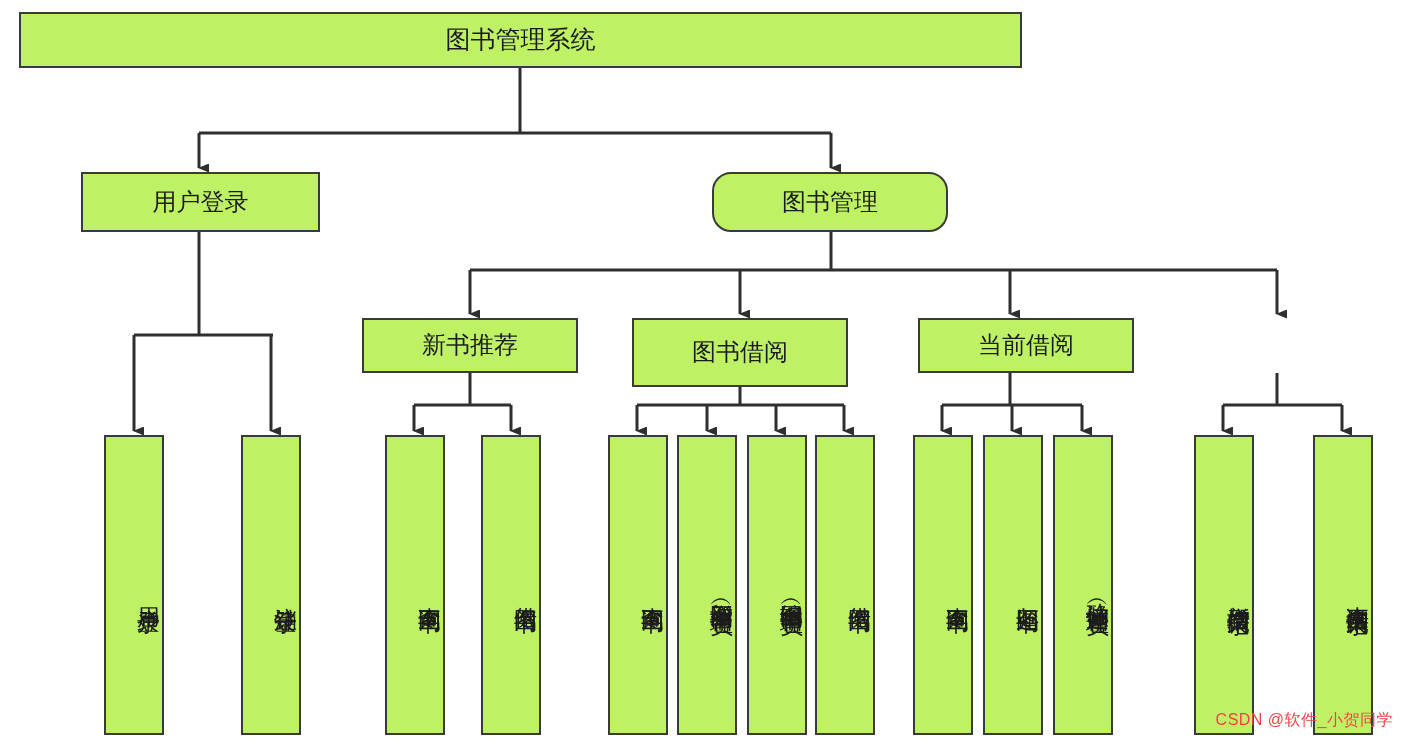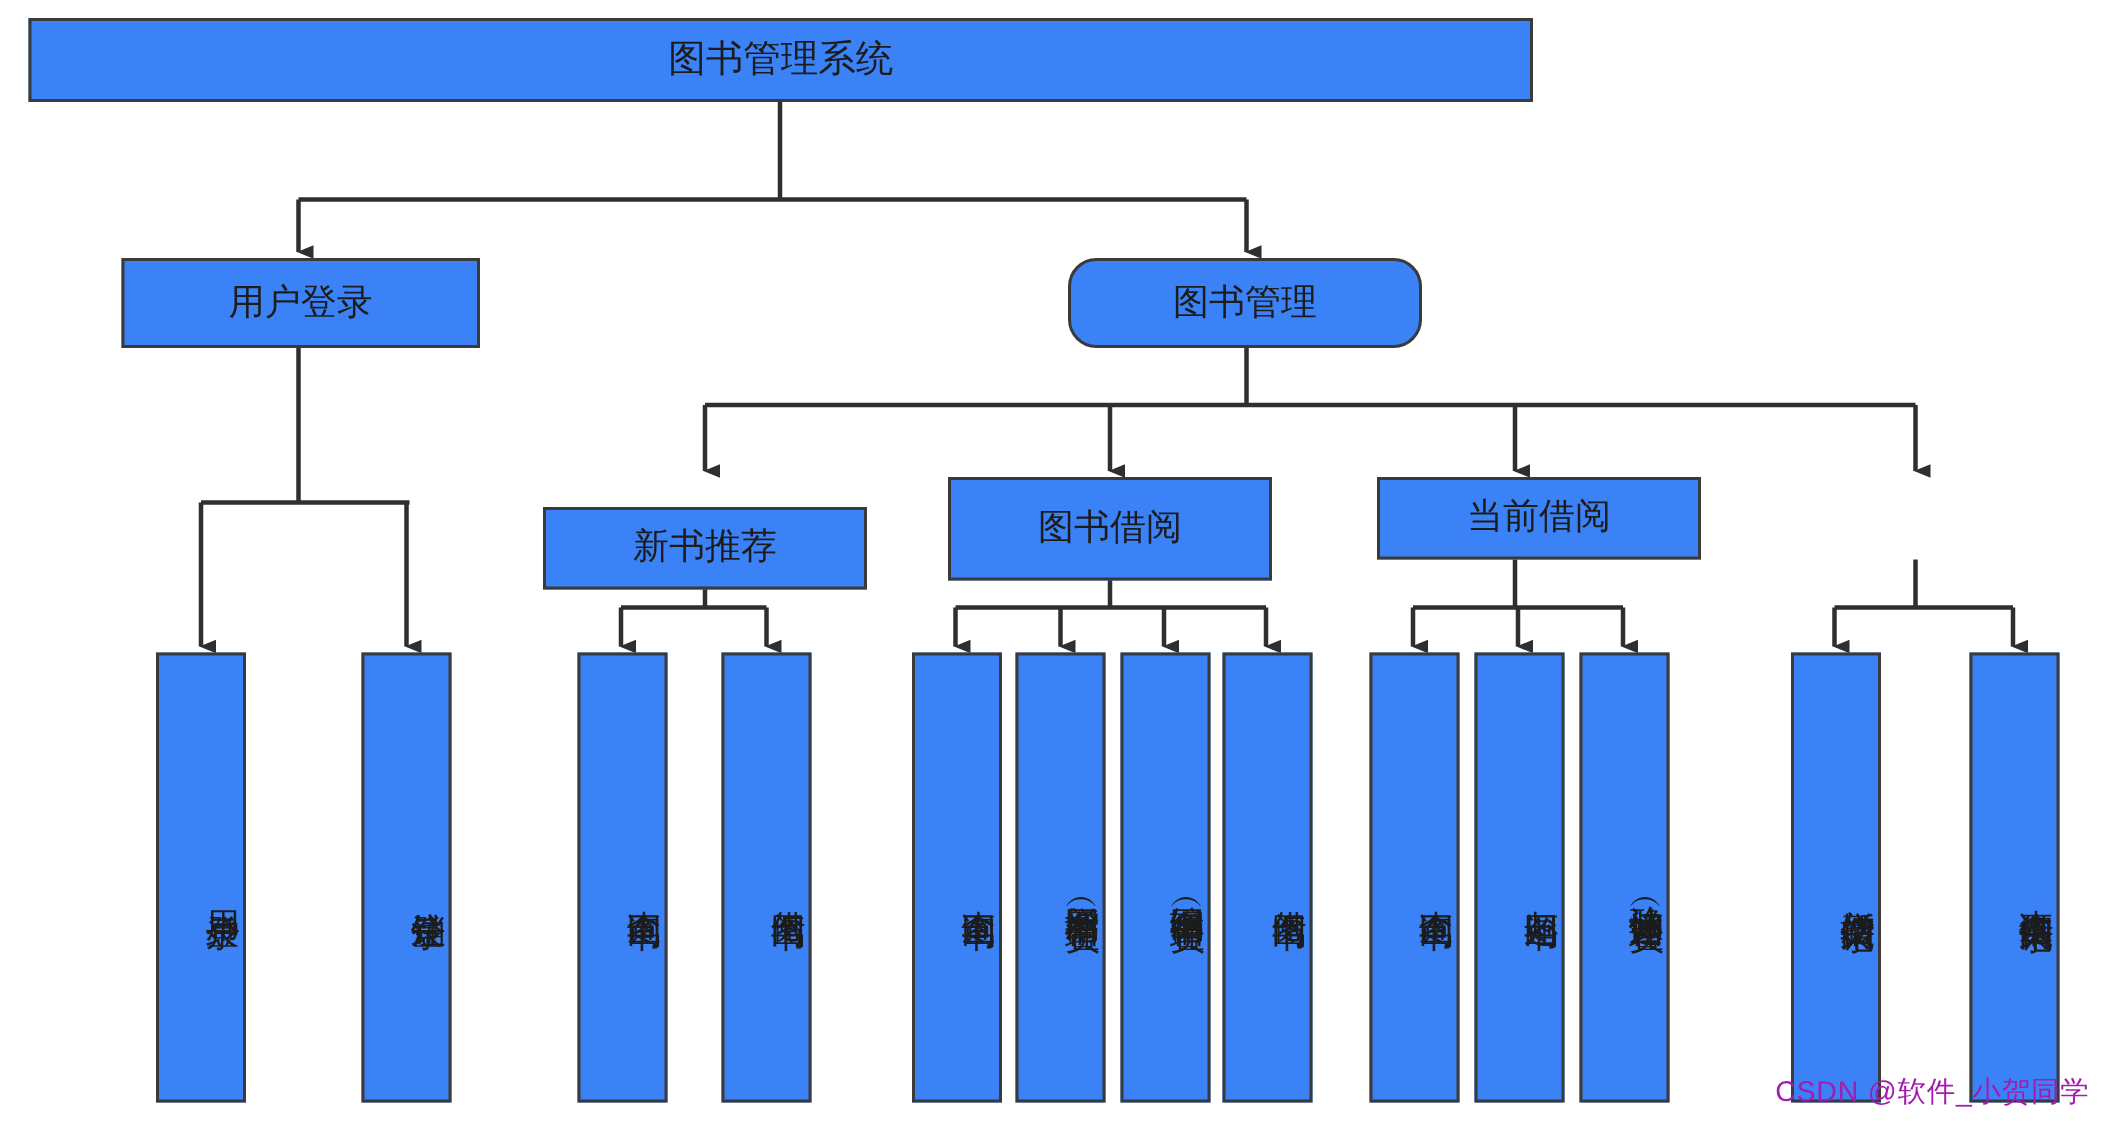--- a/index.html
+++ b/index.html
@@ -22,21 +22,21 @@
     position: absolute;
     left: 0;
     top: 0;
     width: 1405px;
     height: 747px;
     pointer-events: none;
   }
   .node {
     position: absolute;
     box-sizing: border-box;
-    background: #3b82f6;
+    background: #bef264;
     border: 2.5px solid #3a3a3a;
     display: flex;
     align-items: center;
     justify-content: center;
     color: #1c1c1c;
     text-align: center;
     line-height: 1.18;
     z-index: 2;
   }
   .node.root {
@@ -60,23 +60,23 @@
   }
   .node.leaf .vtext {
     writing-mode: vertical-rl;
     text-orientation: upright;
     white-space: nowrap;
     display: block;
   }
   .watermark {
     position: absolute;
     right: 12px;
-    bottom: 6px;
-    font-size: 19px;
-    color: #a21caf;
+    bottom: 16px;
+    font-size: 16px;
+    color: #ef4444;
     letter-spacing: 0.5px;
     z-index: 5;
     white-space: nowrap;
   }
 </style>
 </head>
 <body>
 
 <div id="canvas">
 
@@ -138,21 +138,21 @@
   </div>
 
   <div class="node lvl1" style="left:81px; top:172px; width:239px; height:60px;">
     <span>用户登录</span>
   </div>
 
   <div class="node lvl1" style="left:712px; top:172px; width:236px; height:60px;border-radius:19px;">
     <span>图书管理</span>
   </div>
 
-  <div class="node lvl2" style="left:362px; top:318px; width:216px; height:55px;margin-top:20px;">
+  <div class="node lvl2" style="left:362px; top:318px; width:216px; height:55px;">
     <span>新书推荐</span>
   </div>
 
   <div class="node lvl2" style="left:632px; top:318px; width:216px; height:69px;">
     <span>图书借阅</span>
   </div>
 
   <div class="node lvl2" style="left:902px; top:318px; width:216px; height:55px;margin-left:16px;">
     <span>当前借阅</span>
   </div>

